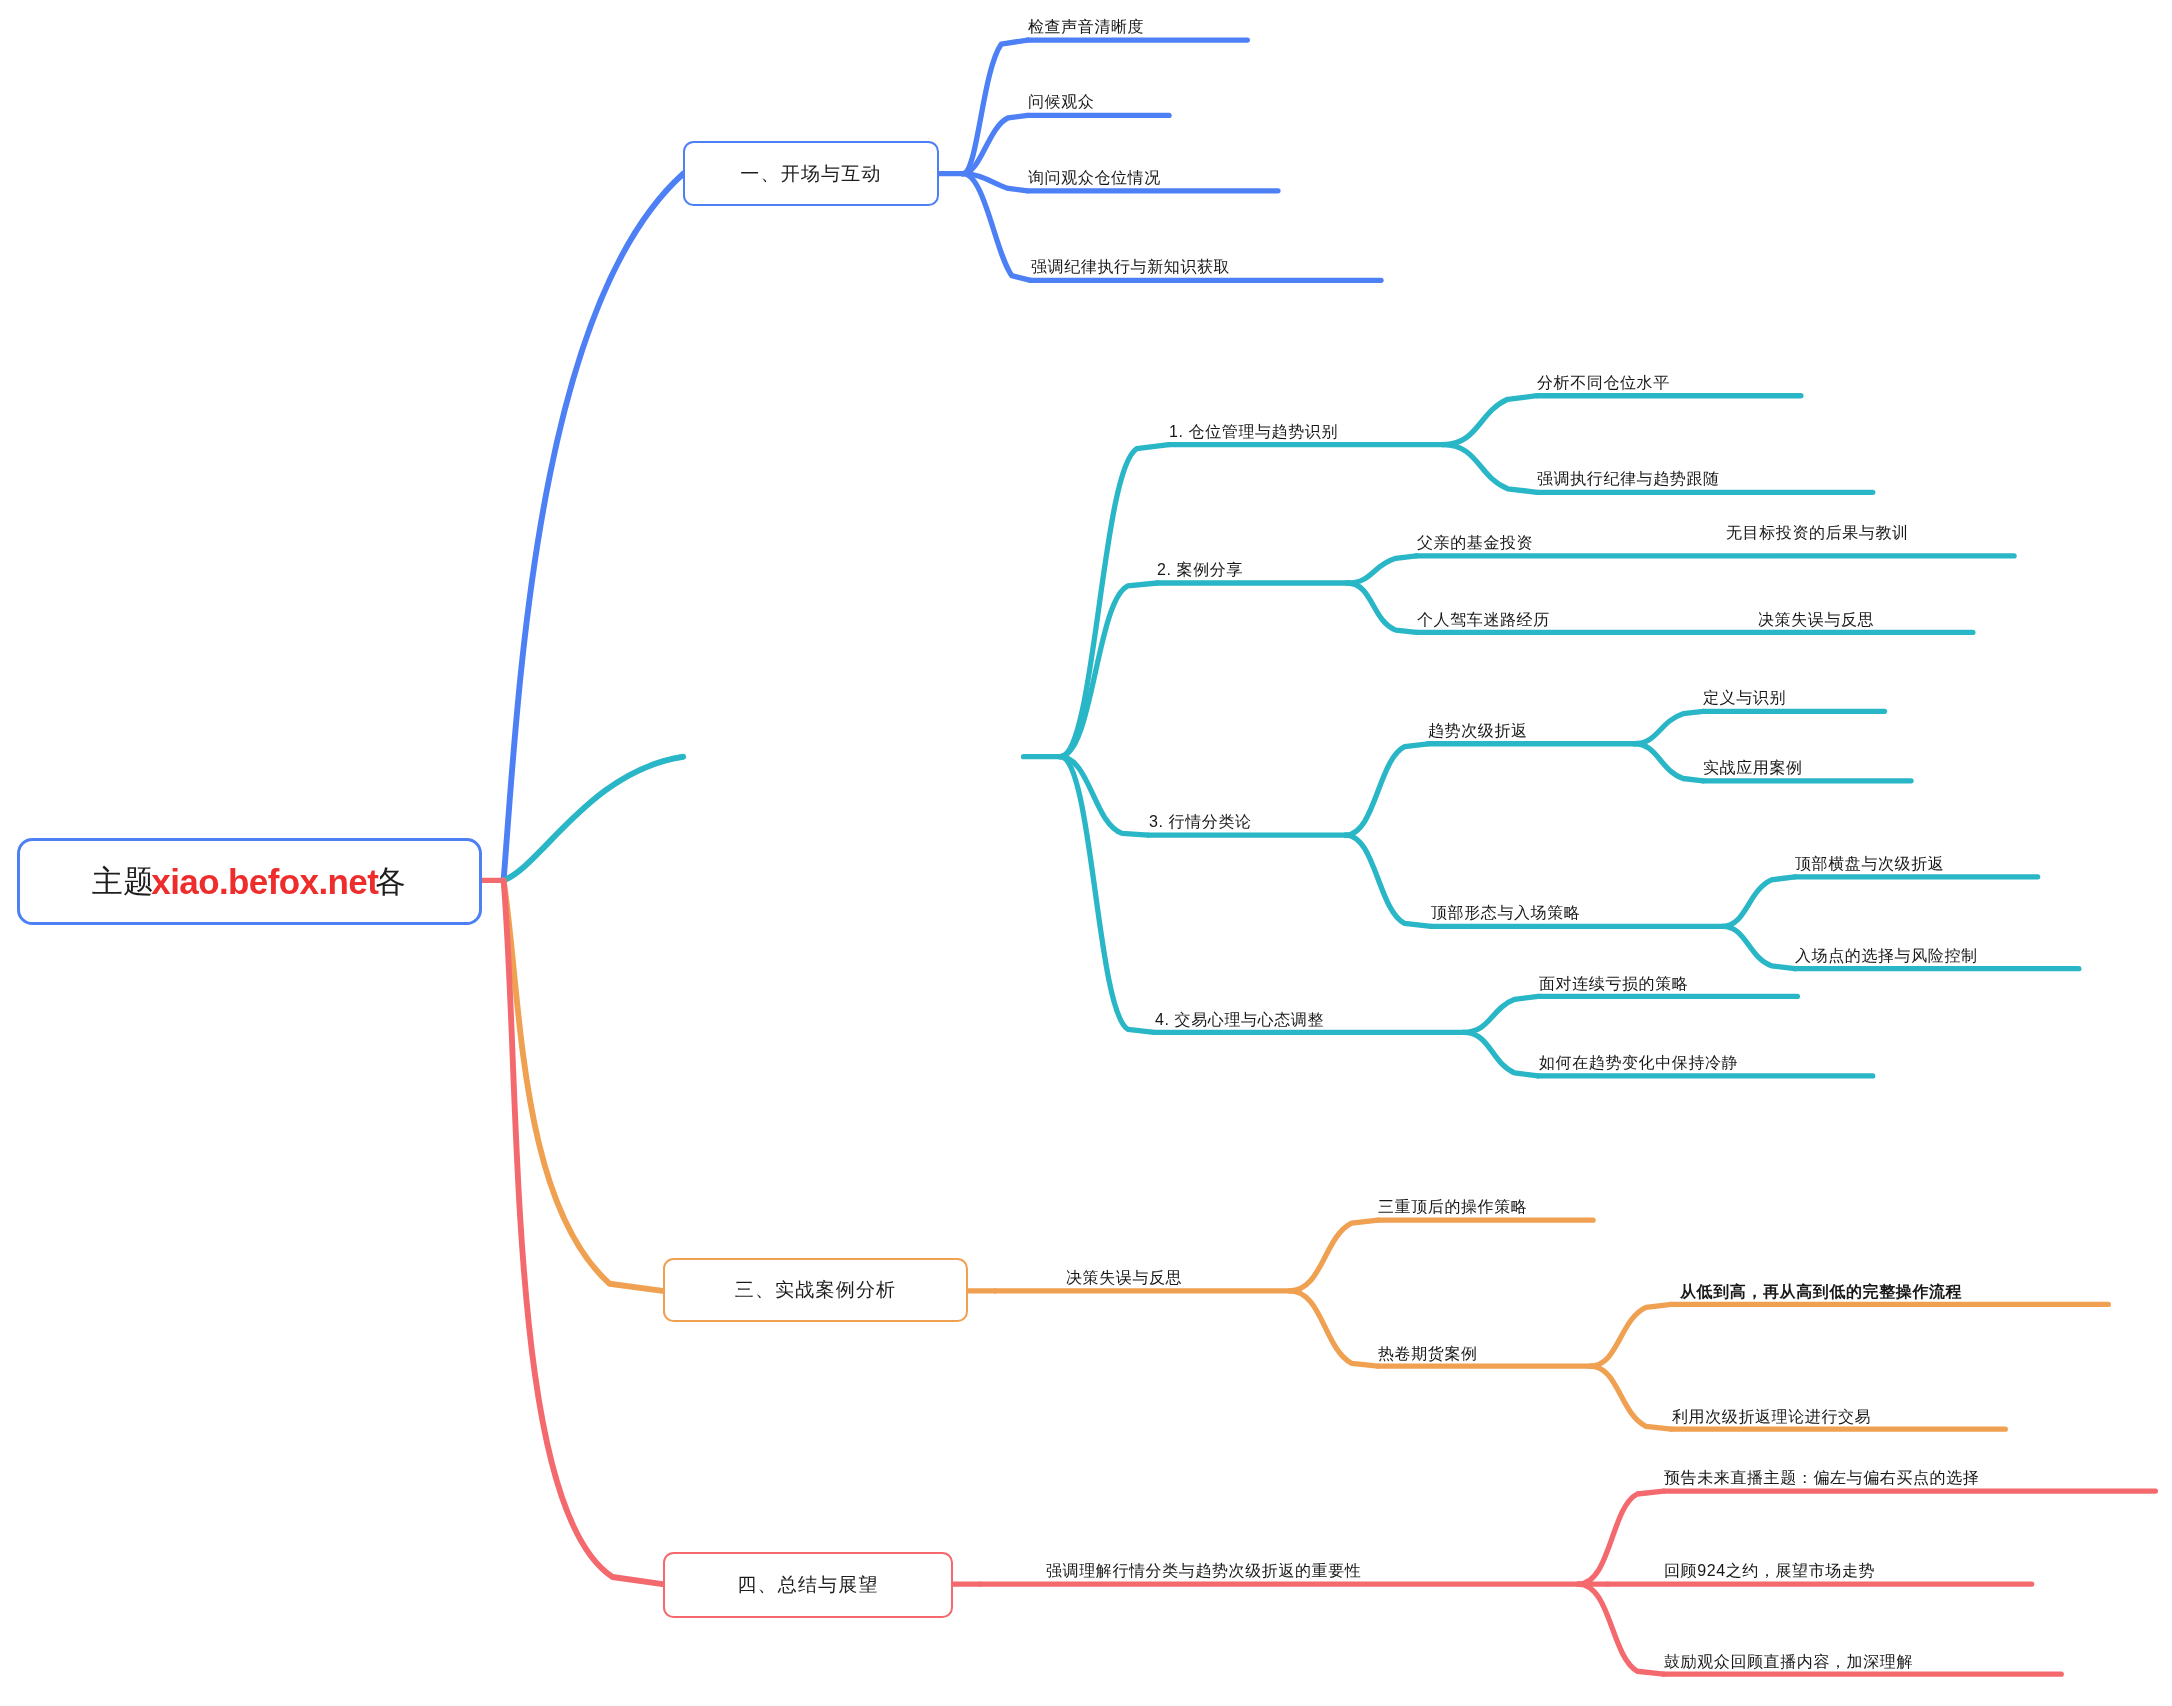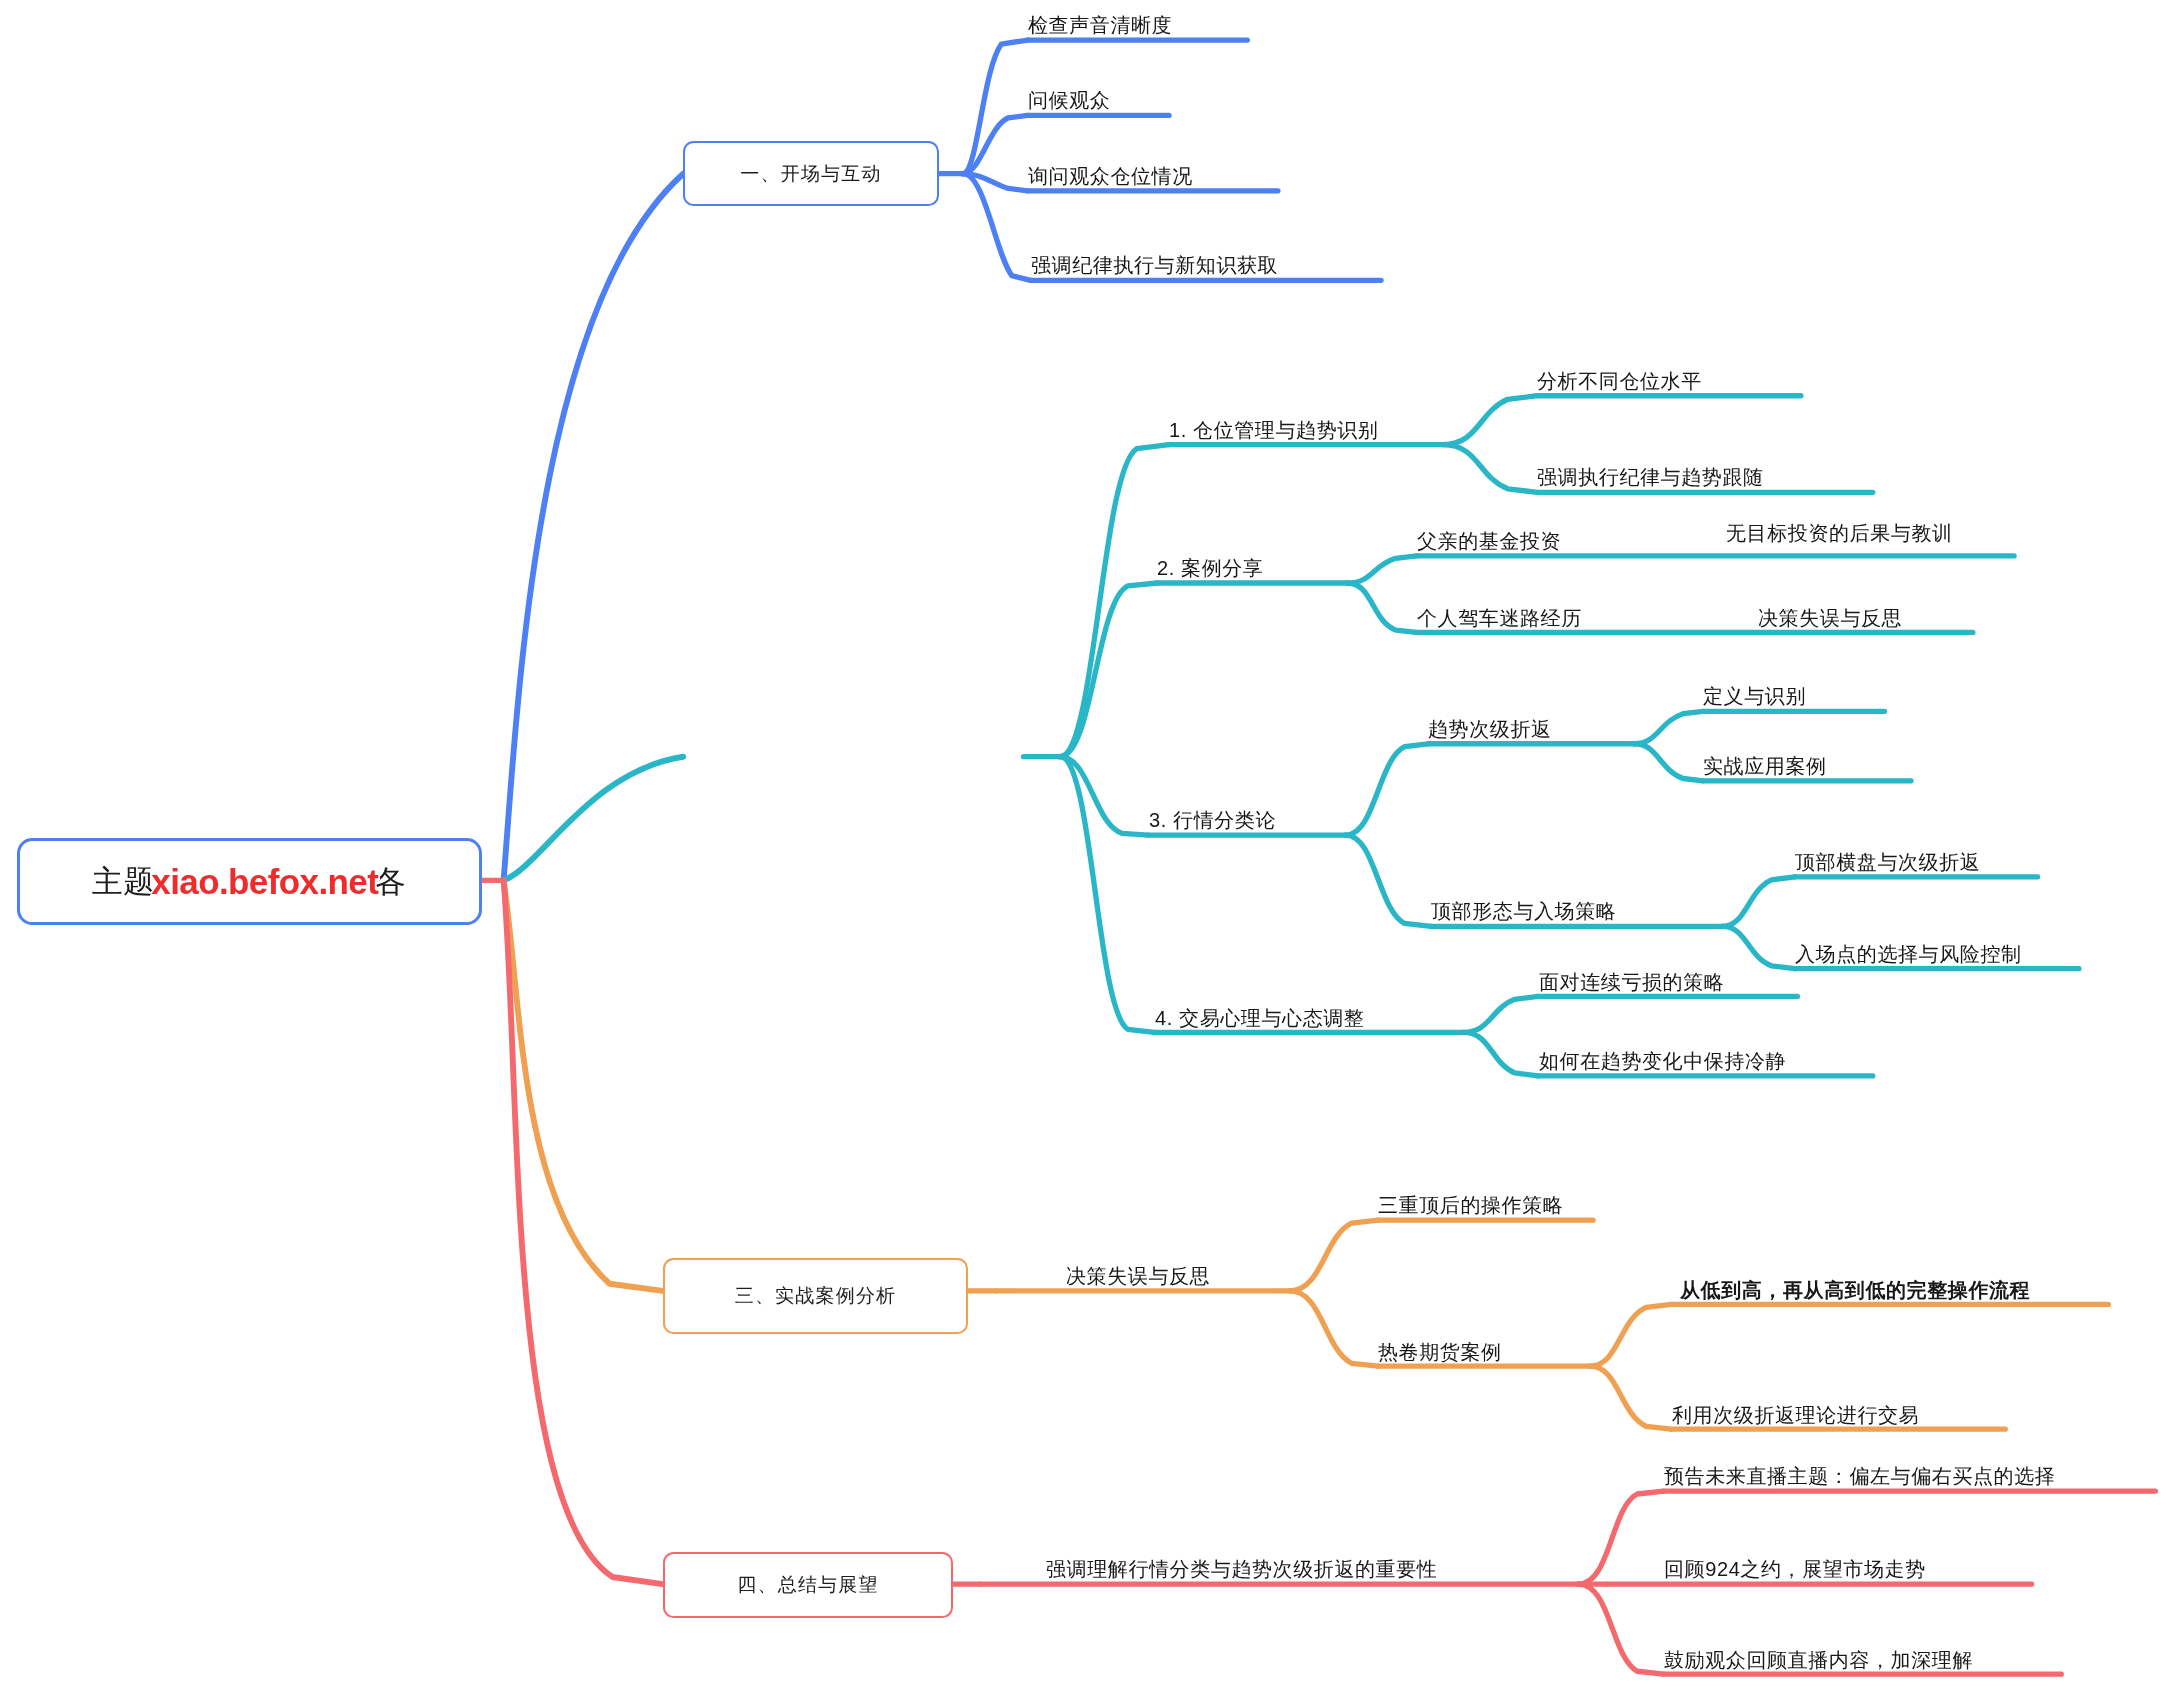--- a/index.html
+++ b/index.html
@@ -76,21 +76,21 @@
   .l1-blue   { border-color: #4d7ff5; }
   .l1-teal   { border-color: #29b6c6; }
   .l1-orange { border-color: #f0a051; }
   .l1-red    { border-color: #f4696e; }
 
   
   .leaf {
     display: flex;
     align-items: flex-end;
     color: #181818;
-    font-size: 20px;
+    font-size: 16px;
     letter-spacing: 0.6px;
     line-height: 1;
     padding-bottom: 5.3px;
   }
 </style>
 </head>
 <body>
 
 <div id="root-canvas">
 
@@ -261,21 +261,21 @@
   <div class="node leaf" style="left:1155px; top:993px; height:40px;">
     <span>4. 交易心理与心态调整</span>
   </div>
   <div class="node leaf" style="left:1539px; top:957px; height:40px;">
     <span>面对连续亏损的策略</span>
   </div>
   <div class="node leaf" style="left:1539px; top:1036px; height:40px;">
     <span>如何在趋势变化中保持冷静</span>
   </div>
 
-  <div class="node l1-node l1-orange" style="left:663px; top:1258px; width:305px; height:76px;">
+  <div class="node l1-node l1-orange" style="left:663px; top:1258px; width:305px; height:64px;">
     <span>三、实战案例分析</span>
   </div>
 
   <div class="node leaf" style="left:1066px; top:1251px; height:40px;">
     <span>决策失误与反思</span>
   </div>
   <div class="node leaf" style="left:1378px; top:1180px; height:40px;">
     <span>三重顶后的操作策略</span>
   </div>
   <div class="node leaf" style="left:1378px; top:1327px; height:40px;">

